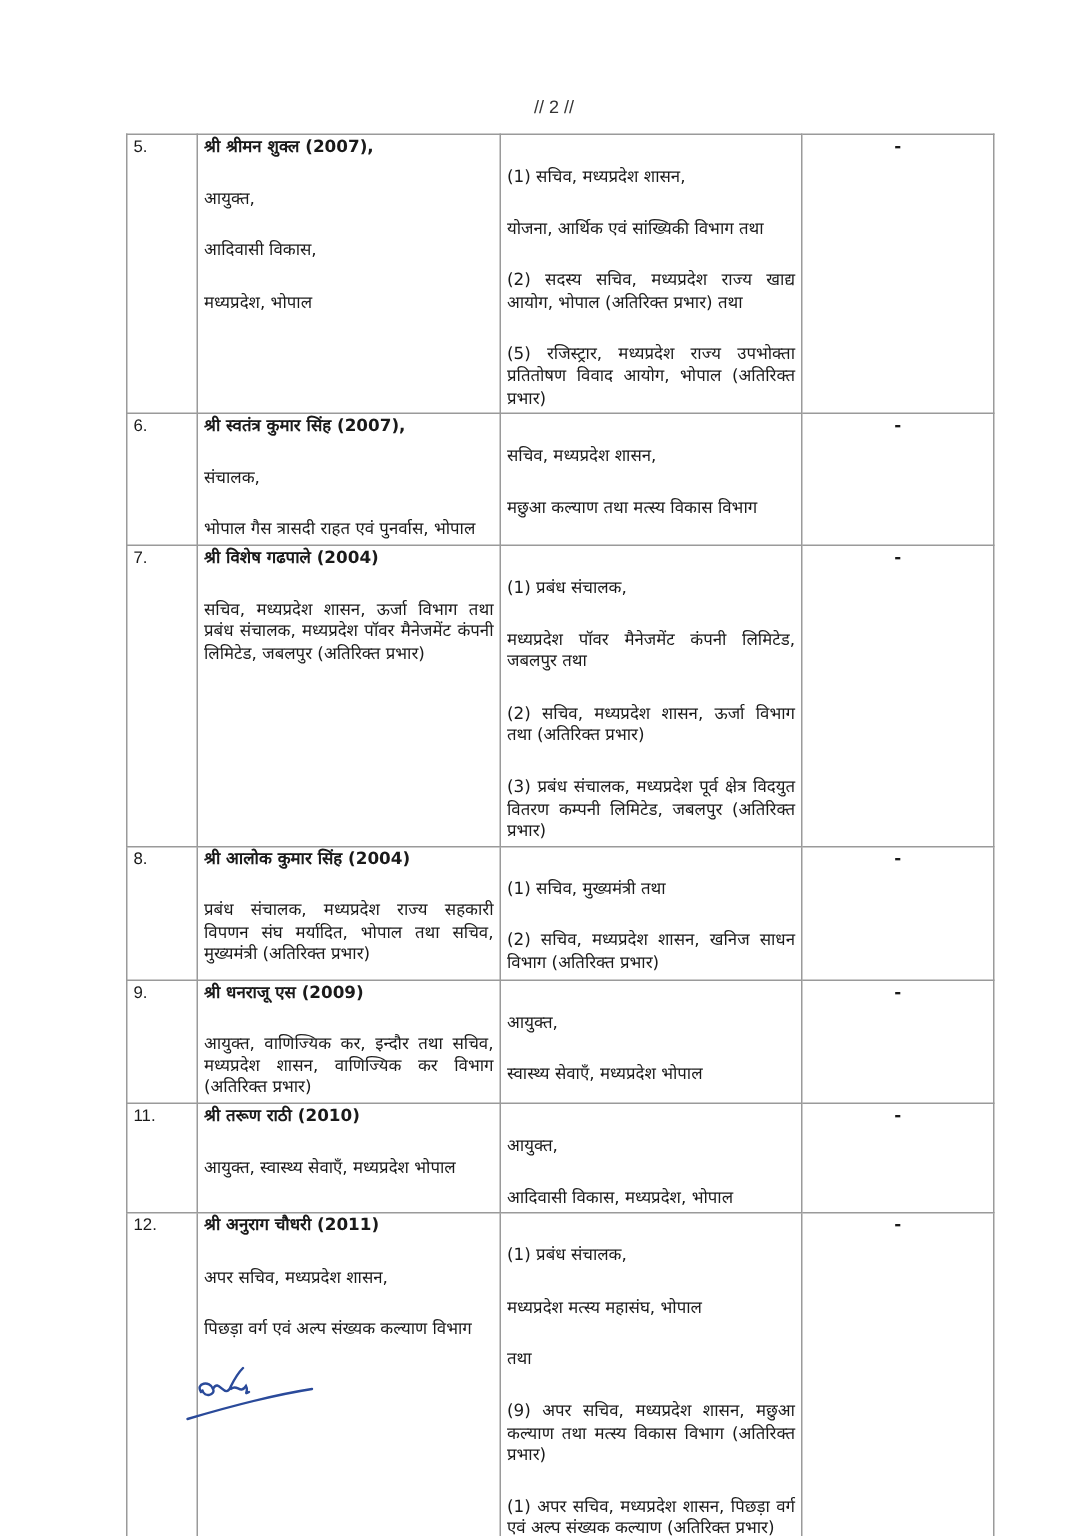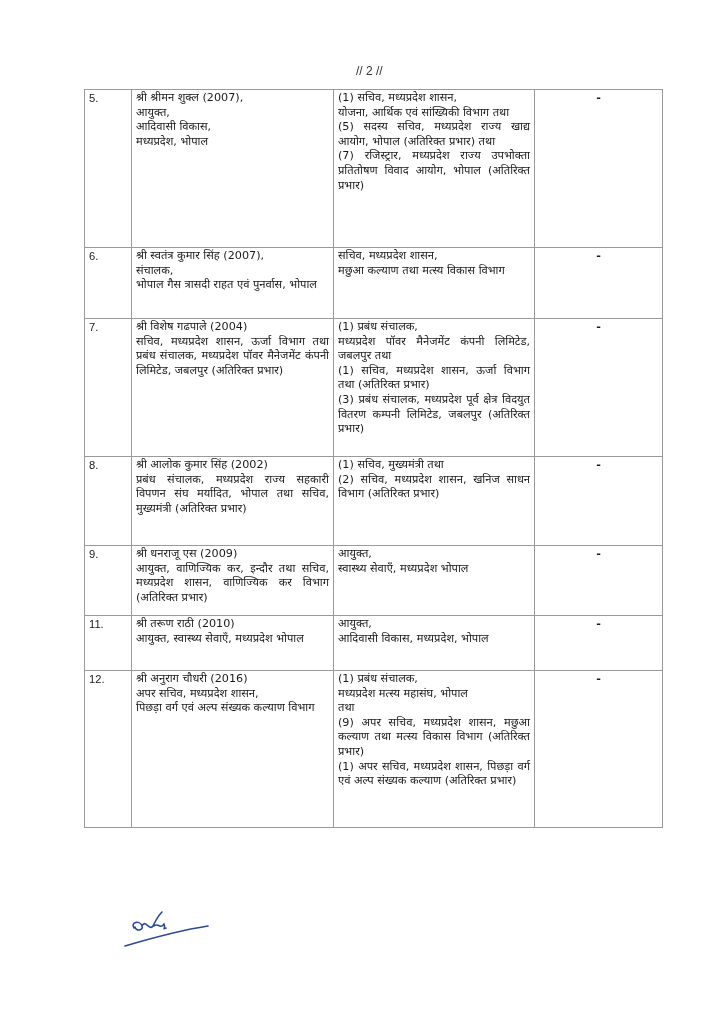--- a/index.html
+++ b/index.html
@@ -23,22 +23,22 @@
     padding: 1px 4px 2px 4px;
     font-size: 11.2px; line-height: 14.6px;
     overflow: hidden;
   }
   col.c-num { width: 47px; }
   col.c-name { width: 202px; }
   col.c-post { width: 201px; }
   col.c-rem { width: 128px; }
   td.num { font-family: "Liberation Sans", sans-serif; font-size: 12px; padding-left: 8px; padding-top: 4px; }
   td.rem { text-align: center; font-weight: bold; padding-top: 4px; }
-  .name { font-weight: normal; display: block; }
-  .line { display: block; }
+  .name { font-weight: bold; display: block; }
+  .line { display: block; margin-top: 20px; }
   .just { text-align: justify; text-align-last: left; }
   .signature {
     position: absolute; left: 122px; top: 908px; width: 90px; height: 40px;
   }
 </style>
 </head>
 <body>
 
 <div class="page-num">// 2 //</div>
 
@@ -54,22 +54,22 @@
         <td class="num">5.</td>
         <td>
           <span class="name">श्री श्रीमन शुक्ल (2007),</span>
           <span class="line just">आयुक्त,</span>
           <span class="line just">आदिवासी विकास,</span>
           <span class="line just">मध्यप्रदेश, भोपाल</span>
         </td>
         <td>
           <span class="line just">(1) सचिव, मध्यप्रदेश शासन,</span>
           <span class="line just">योजना, आर्थिक एवं सांख्यिकी विभाग तथा</span>
-          <span class="line just">(5) सदस्य सचिव, मध्यप्रदेश राज्य खाद्य आयोग, भोपाल (अतिरिक्त प्रभार) तथा</span>
-          <span class="line just">(7) रजिस्ट्रार, मध्यप्रदेश राज्य उपभोक्ता प्रतितोषण विवाद आयोग, भोपाल (अतिरिक्त प्रभार)</span>
+          <span class="line just">(2) सदस्य सचिव, मध्यप्रदेश राज्य खाद्य आयोग, भोपाल (अतिरिक्त प्रभार) तथा</span>
+          <span class="line just">(5) रजिस्ट्रार, मध्यप्रदेश राज्य उपभोक्ता प्रतितोषण विवाद आयोग, भोपाल (अतिरिक्त प्रभार)</span>
         </td>
         <td class="rem">-</td>
       </tr>
       <tr style="height: 71px;">
         <td class="num">6.</td>
         <td>
           <span class="name">श्री स्वतंत्र कुमार सिंह (2007),</span>
           <span class="line just">संचालक,</span>
           <span class="line just">भोपाल गैस त्रासदी राहत एवं पुनर्वास, भोपाल</span>
         </td>
@@ -81,29 +81,29 @@
       </tr>
       <tr style="height: 138px;">
         <td class="num">7.</td>
         <td>
           <span class="name">श्री विशेष गढपाले (2004)</span>
           <span class="line just">सचिव, मध्यप्रदेश शासन, ऊर्जा विभाग तथा प्रबंध संचालक, मध्यप्रदेश पॉवर मैनेजमेंट कंपनी लिमिटेड, जबलपुर (अतिरिक्त प्रभार)</span>
         </td>
         <td>
           <span class="line just">(1) प्रबंध संचालक,</span>
           <span class="line just">मध्यप्रदेश पॉवर मैनेजमेंट कंपनी लिमिटेड, जबलपुर तथा</span>
-          <span class="line just">(1) सचिव, मध्यप्रदेश शासन, ऊर्जा विभाग तथा (अतिरिक्त प्रभार)</span>
+          <span class="line just">(2) सचिव, मध्यप्रदेश शासन, ऊर्जा विभाग तथा (अतिरिक्त प्रभार)</span>
           <span class="line just">(3) प्रबंध संचालक, मध्यप्रदेश पूर्व क्षेत्र विदयुत वितरण कम्पनी लिमिटेड, जबलपुर (अतिरिक्त प्रभार)</span>
         </td>
         <td class="rem">-</td>
       </tr>
       <tr style="height: 89px;">
         <td class="num">8.</td>
         <td>
-          <span class="name">श्री आलोक कुमार सिंह (2002)</span>
+          <span class="name">श्री आलोक कुमार सिंह (2004)</span>
           <span class="line just">प्रबंध संचालक, मध्यप्रदेश राज्य सहकारी विपणन संघ मर्यादित, भोपाल तथा सचिव, मुख्यमंत्री (अतिरिक्त प्रभार)</span>
         </td>
         <td>
           <span class="line just">(1) सचिव, मुख्यमंत्री तथा</span>
           <span class="line just">(2) सचिव, मध्यप्रदेश शासन, खनिज साधन विभाग (अतिरिक्त प्रभार)</span>
         </td>
         <td class="rem">-</td>
       </tr>
       <tr style="height: 70px;">
         <td class="num">9.</td>
@@ -125,21 +125,21 @@
         </td>
         <td>
           <span class="line just">आयुक्त,</span>
           <span class="line just">आदिवासी विकास, मध्यप्रदेश, भोपाल</span>
         </td>
         <td class="rem">-</td>
       </tr>
       <tr style="height: 157px;">
         <td class="num">12.</td>
         <td>
-          <span class="name">श्री अनुराग चौधरी (2016)</span>
+          <span class="name">श्री अनुराग चौधरी (2011)</span>
           <span class="line just">अपर सचिव, मध्यप्रदेश शासन,</span>
           <span class="line just">पिछड़ा वर्ग एवं अल्प संख्यक कल्याण विभाग</span>
         </td>
         <td>
           <span class="line just">(1) प्रबंध संचालक,</span>
           <span class="line just">मध्यप्रदेश मत्स्य महासंघ, भोपाल</span>
           <span class="line just">तथा</span>
           <span class="line just">(9) अपर सचिव, मध्यप्रदेश शासन, मछुआ कल्याण तथा मत्स्य विकास विभाग (अतिरिक्त प्रभार)</span>
           <span class="line just">(1) अपर सचिव, मध्यप्रदेश शासन, पिछड़ा वर्ग एवं अल्प संख्यक कल्याण (अतिरिक्त प्रभार)</span>
         </td>

